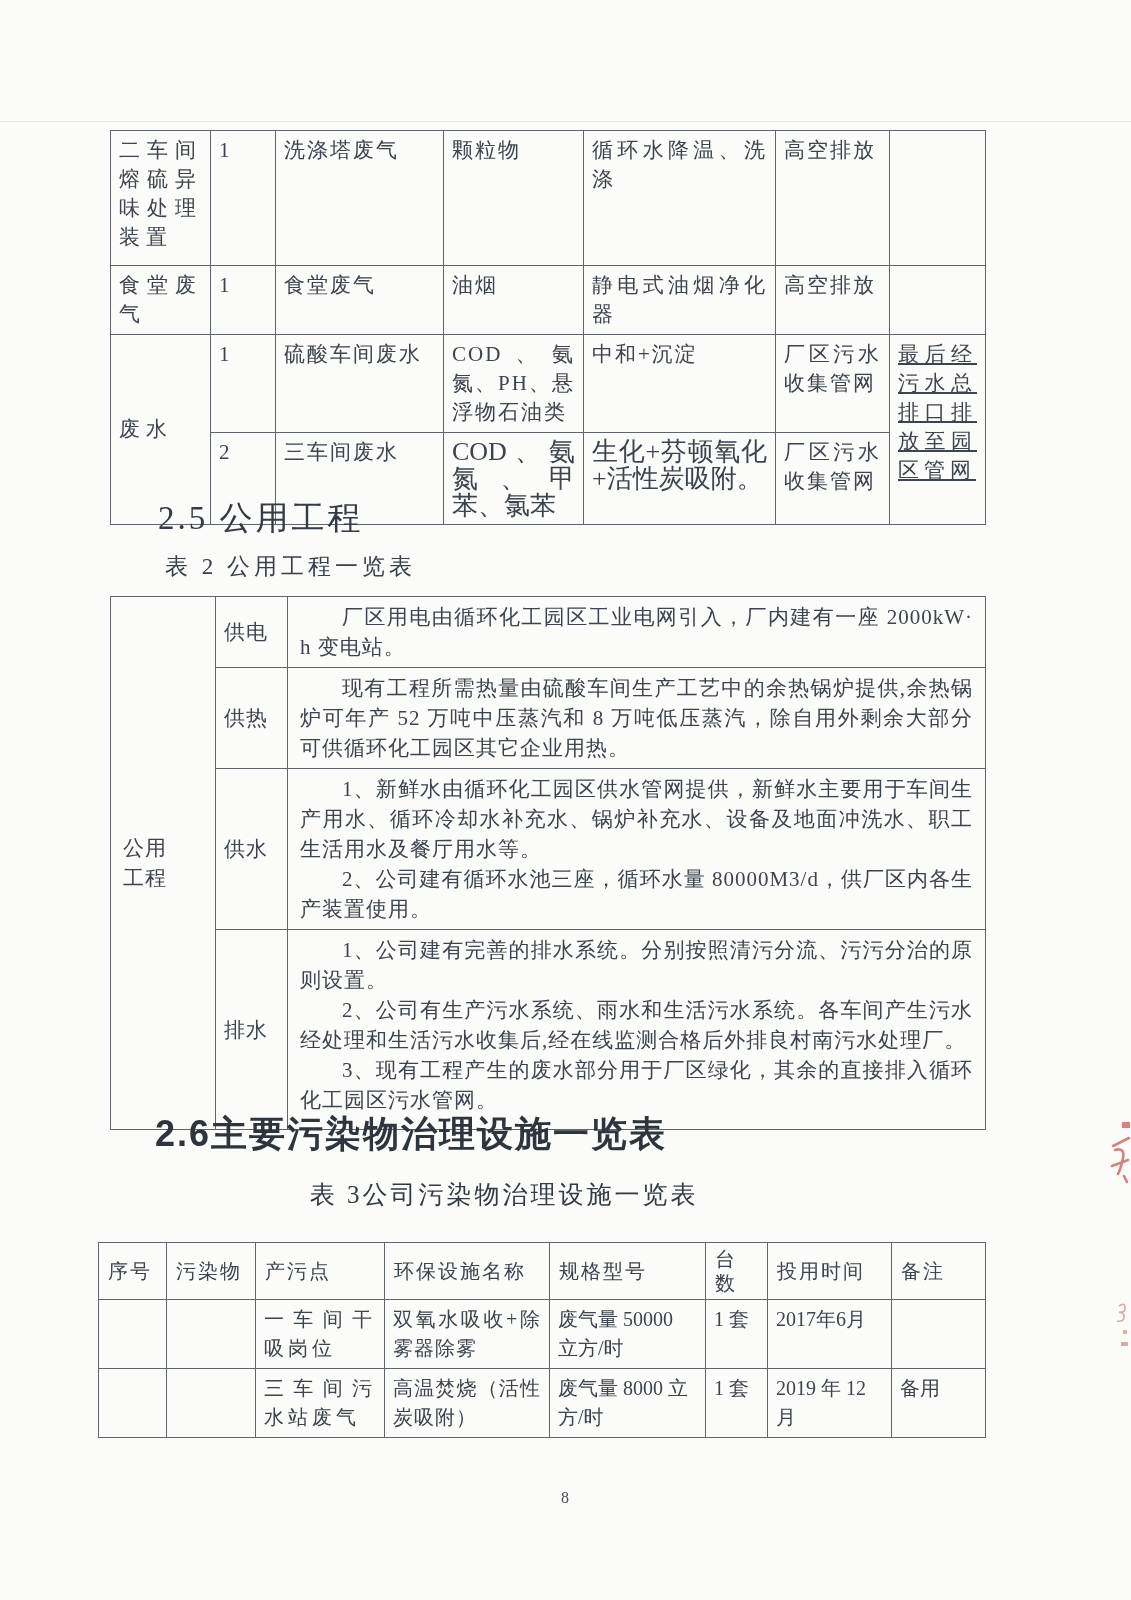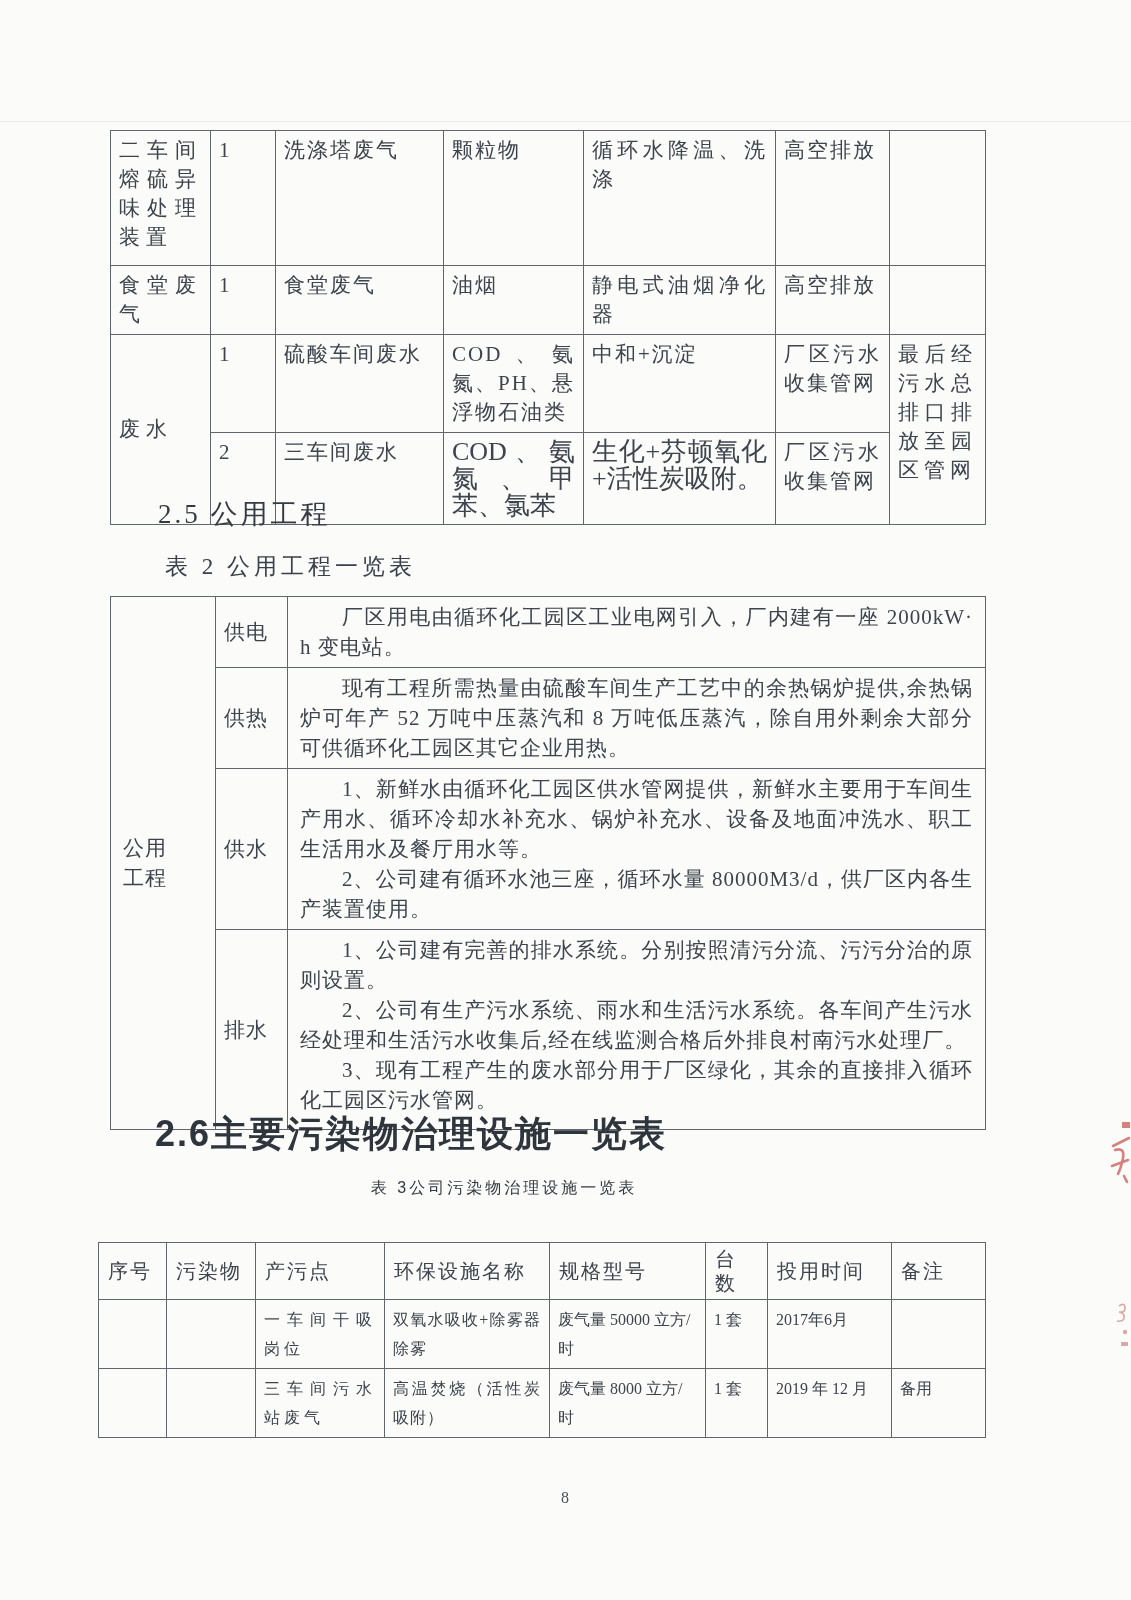--- a/index.html
+++ b/index.html
@@ -24,56 +24,56 @@
     text-align:left;font-weight:normal;
     overflow:hidden;
     word-break:break-all;
   }
   
   .t1{left:110px;top:130px;width:875px;}
   .t1 td{letter-spacing:2px;text-align:justify;}
   .t1 .cat{letter-spacing:6px;}
   .t1 .mid{vertical-align:middle;}
   .t1 .small{font-size:26px;line-height:27px;letter-spacing:0;}
-  .t1 .note{letter-spacing:5px;}
+  .t1 .note{letter-spacing:5px;text-decoration:underline;}
   
   .h25{
     position:absolute;left:158px;top:496px;
-    font-size:27px;letter-spacing:3px;color:#343b45;
+    font-size:33px;letter-spacing:3px;color:#343b45;
   }
   .cap2{
     position:absolute;left:110px;top:551px;width:875px;
     text-align:left;padding-left:55px;box-sizing:border-box;
     font-size:23px;letter-spacing:4px;color:#3a414b;
   }
   .h26{
     position:absolute;left:155px;top:1110px;
     font-size:36px;font-weight:bold;letter-spacing:2px;
     font-family:"Liberation Sans","DejaVu Sans",sans-serif;color:#2f353d;
   }
   .cap3{
     position:absolute;left:98px;top:1178px;width:887px;
     text-align:center;padding-right:75px;box-sizing:border-box;
-    font-size:16px;letter-spacing:3px;
-    font-family:Liberation Sans, sans-serif;color:#333a42;
+    font-size:25px;letter-spacing:3px;
+    font-family:Liberation Serif, serif;color:#333a42;
   }
   
   .t2{left:110px;top:596px;width:875px;}
   .t2 td{line-height:30px;}
   .t2 .rowlabel{vertical-align:middle;text-align:left;letter-spacing:1px;}
   .t2 .biglabel{vertical-align:middle;text-align:left;padding-left:12px;white-space:pre-line;letter-spacing:1px;}
   .t2 .body{padding:5px 12px;text-align:justify;letter-spacing:1px;}
   .t2 .para{text-indent:2em;}
   
   .t3{left:98px;top:1242px;width:887px;}
   .t3 th{
     height:24px;line-height:24px;font-size:20px;
     vertical-align:middle;letter-spacing:2px;padding:4px 9px;
   }
-  .t3 td{font-size:16px;line-height:29px;}
+  .t3 td{font-size:20px;line-height:29px;}
   .t3 .pt{letter-spacing:4px;text-align:justify;}
   .t3 .fac{letter-spacing:1px;text-align:justify;}
   .pagenum{
     position:absolute;left:0;top:1489px;width:1131px;text-align:center;
     font-size:16px;color:#4a5058;letter-spacing:1px;
   }
   .ink{position:absolute;pointer-events:none;}
   .ink1{right:-2px;top:1116px;}
   .ink2{right:0px;top:1298px;}
 </style>

